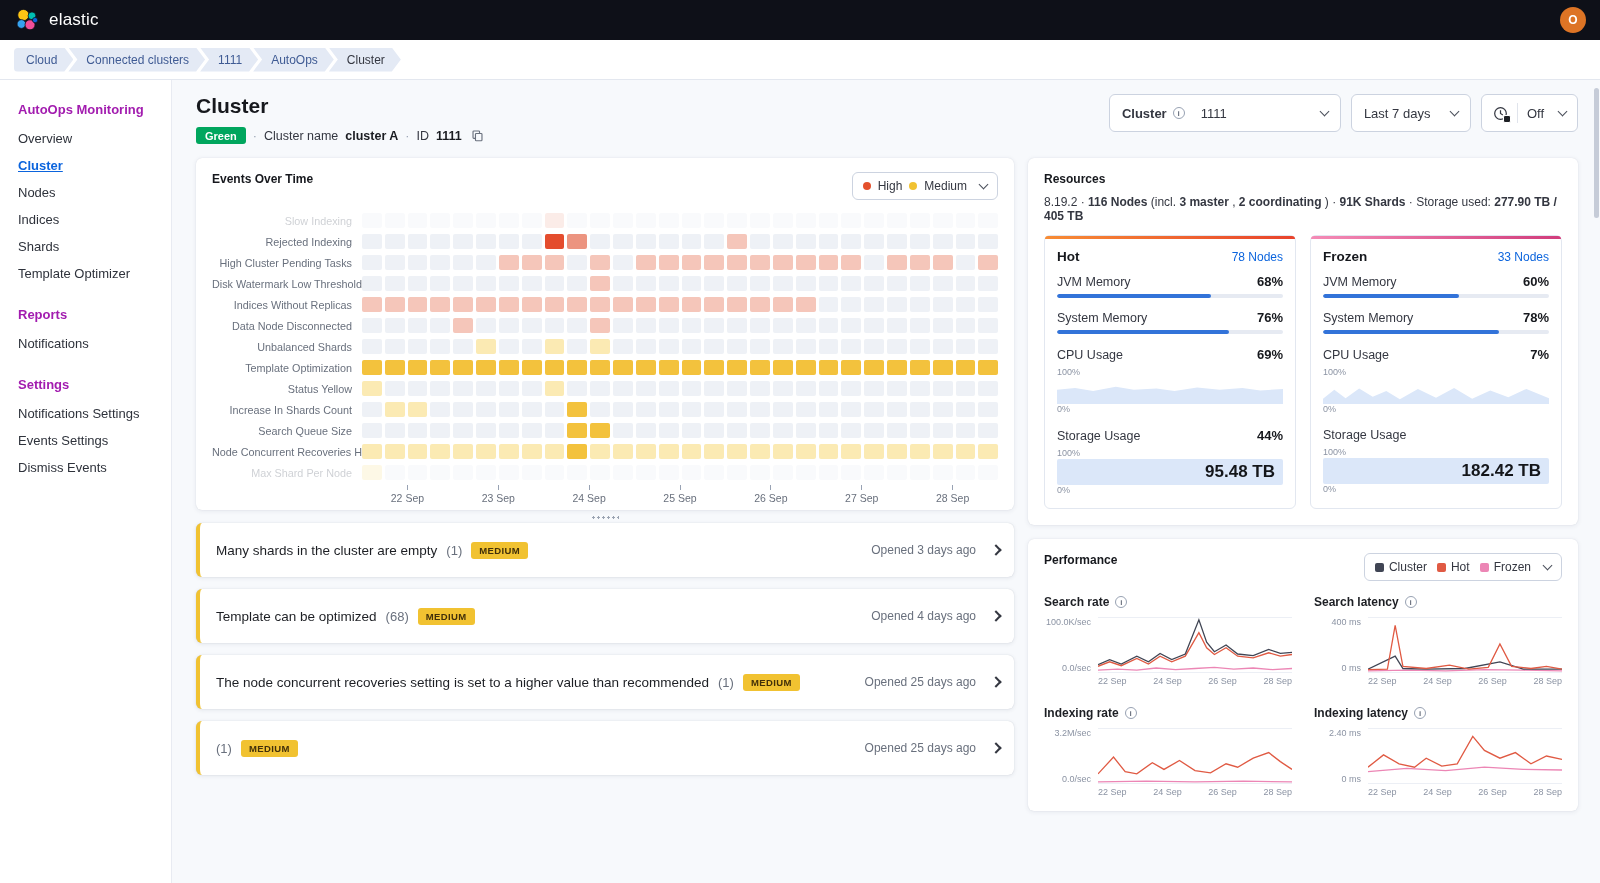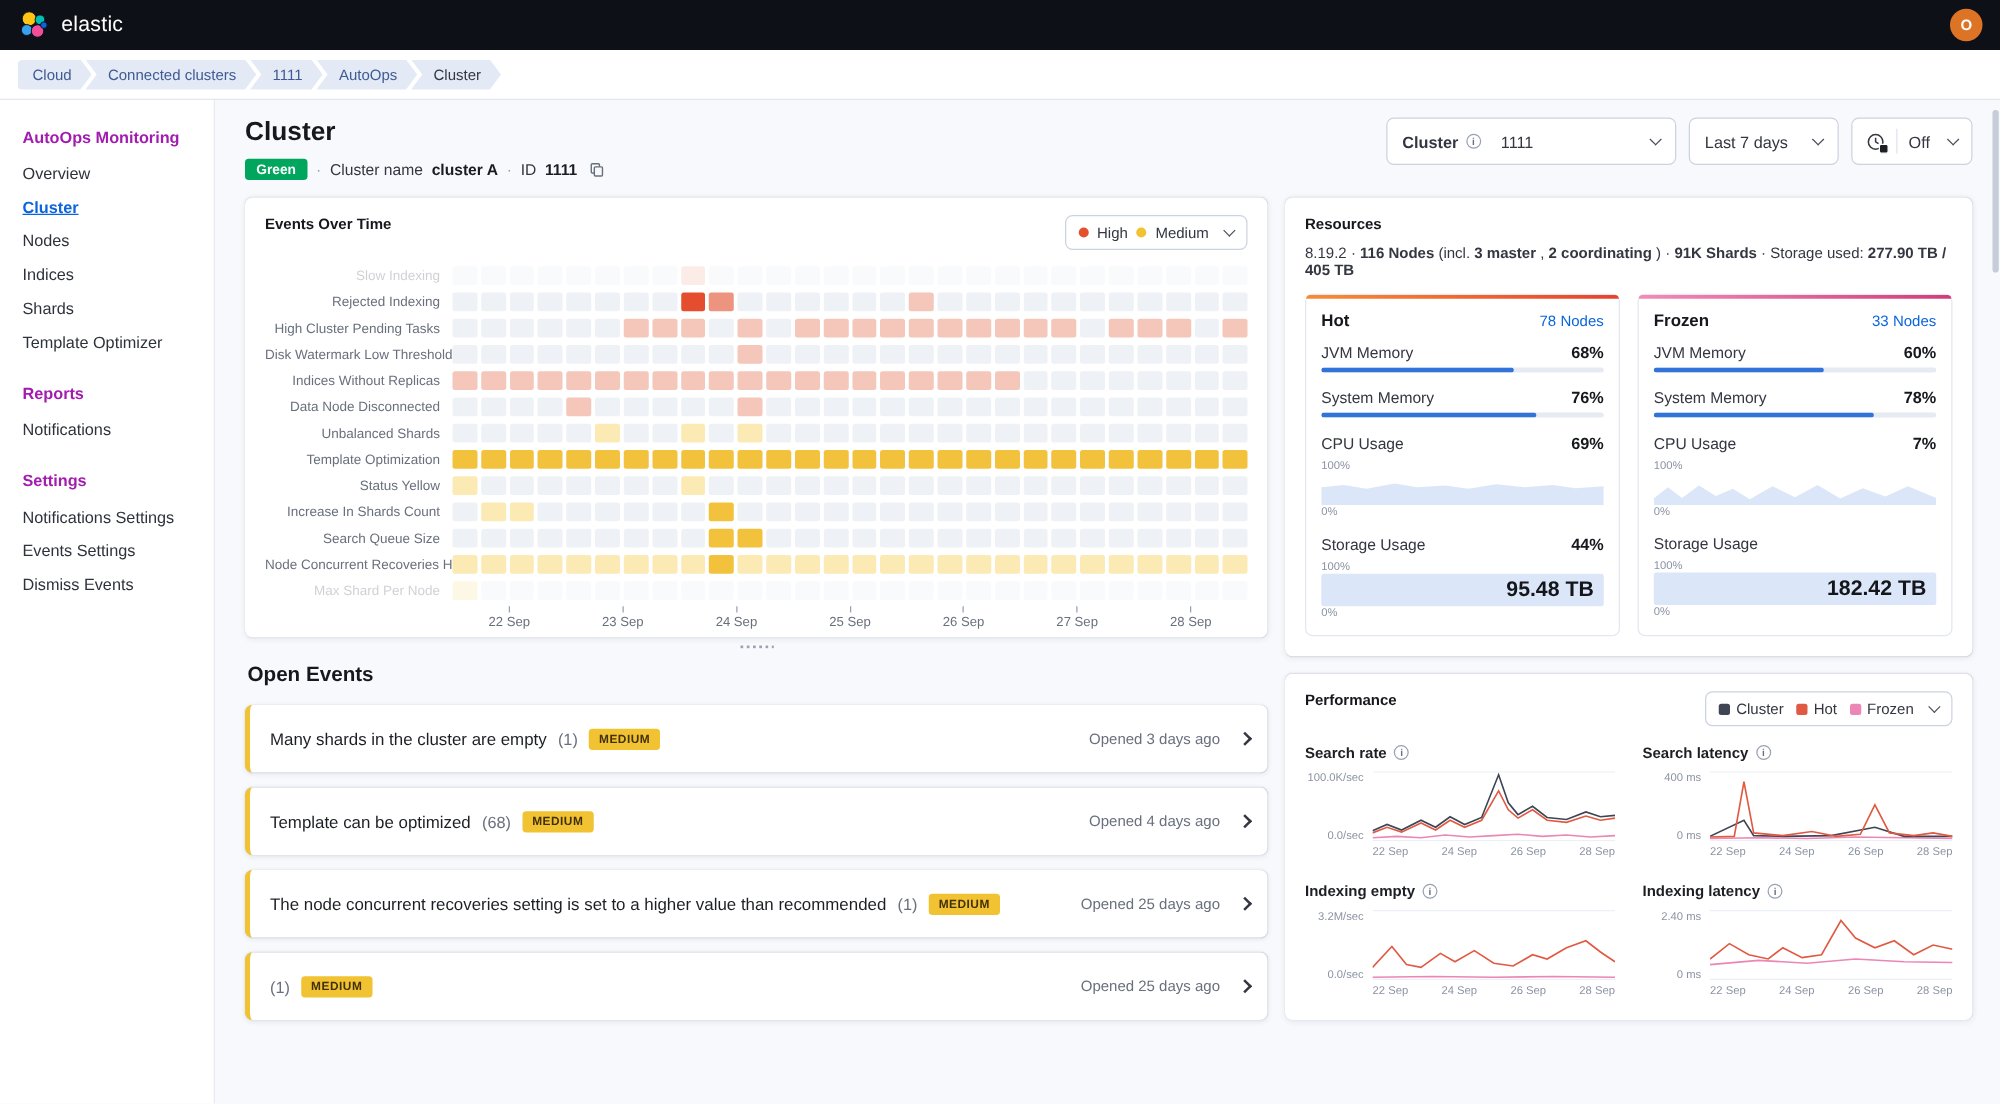--- a/index.html
+++ b/index.html
@@ -677,21 +677,20 @@
                 <span class="hm-tick"></span>
                 <span class="hm-xlabel">28 Sep</span>
               </div>
             </div>
         </section>
 
         <div class="drag-handle">
             <span></span>
           </div>
 
-        <h2 class="section-title">Open Events</h2>
         <div class="open-events">
             <div class="event-card" style="border-left-color: rgb(241, 194, 49);">
               <div class="event-main">
                 <span class="event-title">Many shards in the cluster are empty</span>
                 <span class="event-count">(1)</span>
                 <span class="sev-badge" style="background: rgb(241, 194, 49); color: rgb(66, 48, 10);">MEDIUM</span>
               </div>
               <span class="event-opened">Opened 3 days ago</span>
               <span class="chev-right"></span>
             </div>
@@ -898,21 +897,21 @@
                       <span>22 Sep</span>
                       <span>24 Sep</span>
                       <span>26 Sep</span>
                       <span>28 Sep</span>
                     </div>
                   </div>
                 </div>
               </div>
               <div class="mini">
                 <div class="mini-title">
-                  <span>Indexing empty</span>
+                  <span>Indexing rate</span>
                   <span class="info-i">i</span>
                 </div>
                 <div class="mini-body">
                   <div class="mini-ycol">
                     <span>3.2M/sec</span>
                     <span>0.0/sec</span>
                   </div>
                   <div class="mini-plot">
                     <svg viewBox="0 0 100 56" preserveAspectRatio="none" class="line-svg">
                       <line x1="0" x2="100" y1="0.5" y2="0.5" stroke="#eceff5" vector-effect="non-scaling-stroke"></line>

